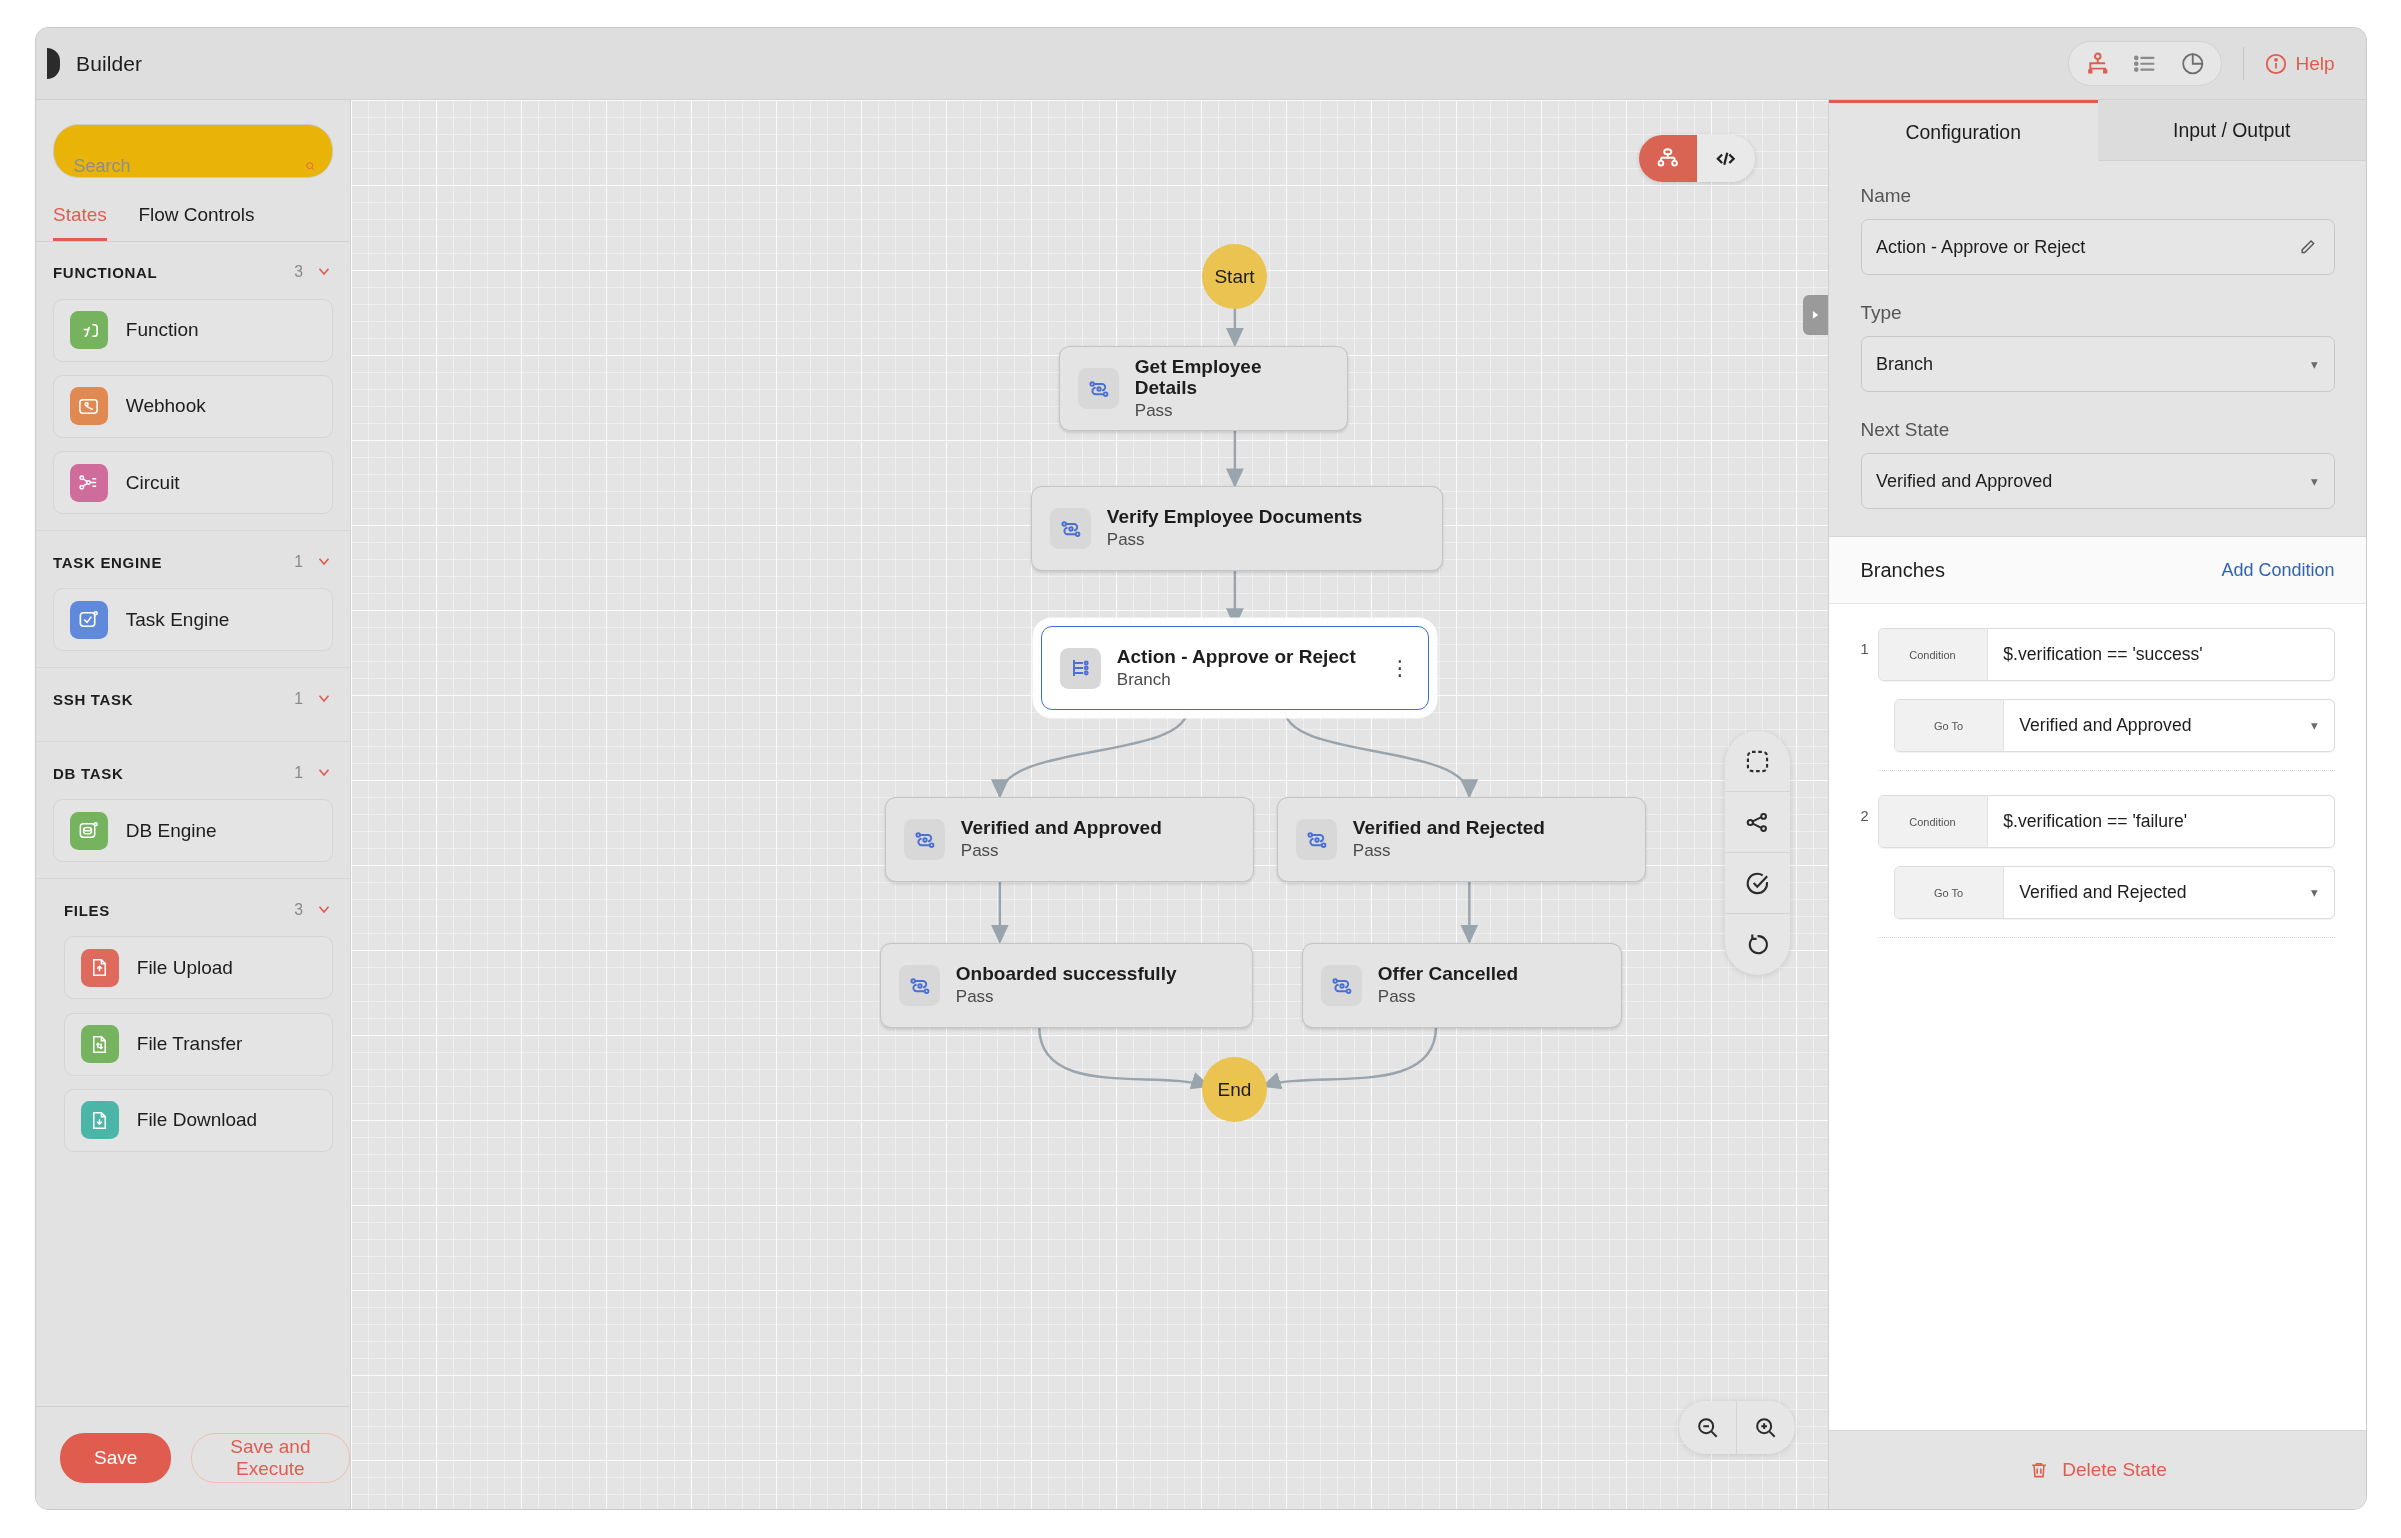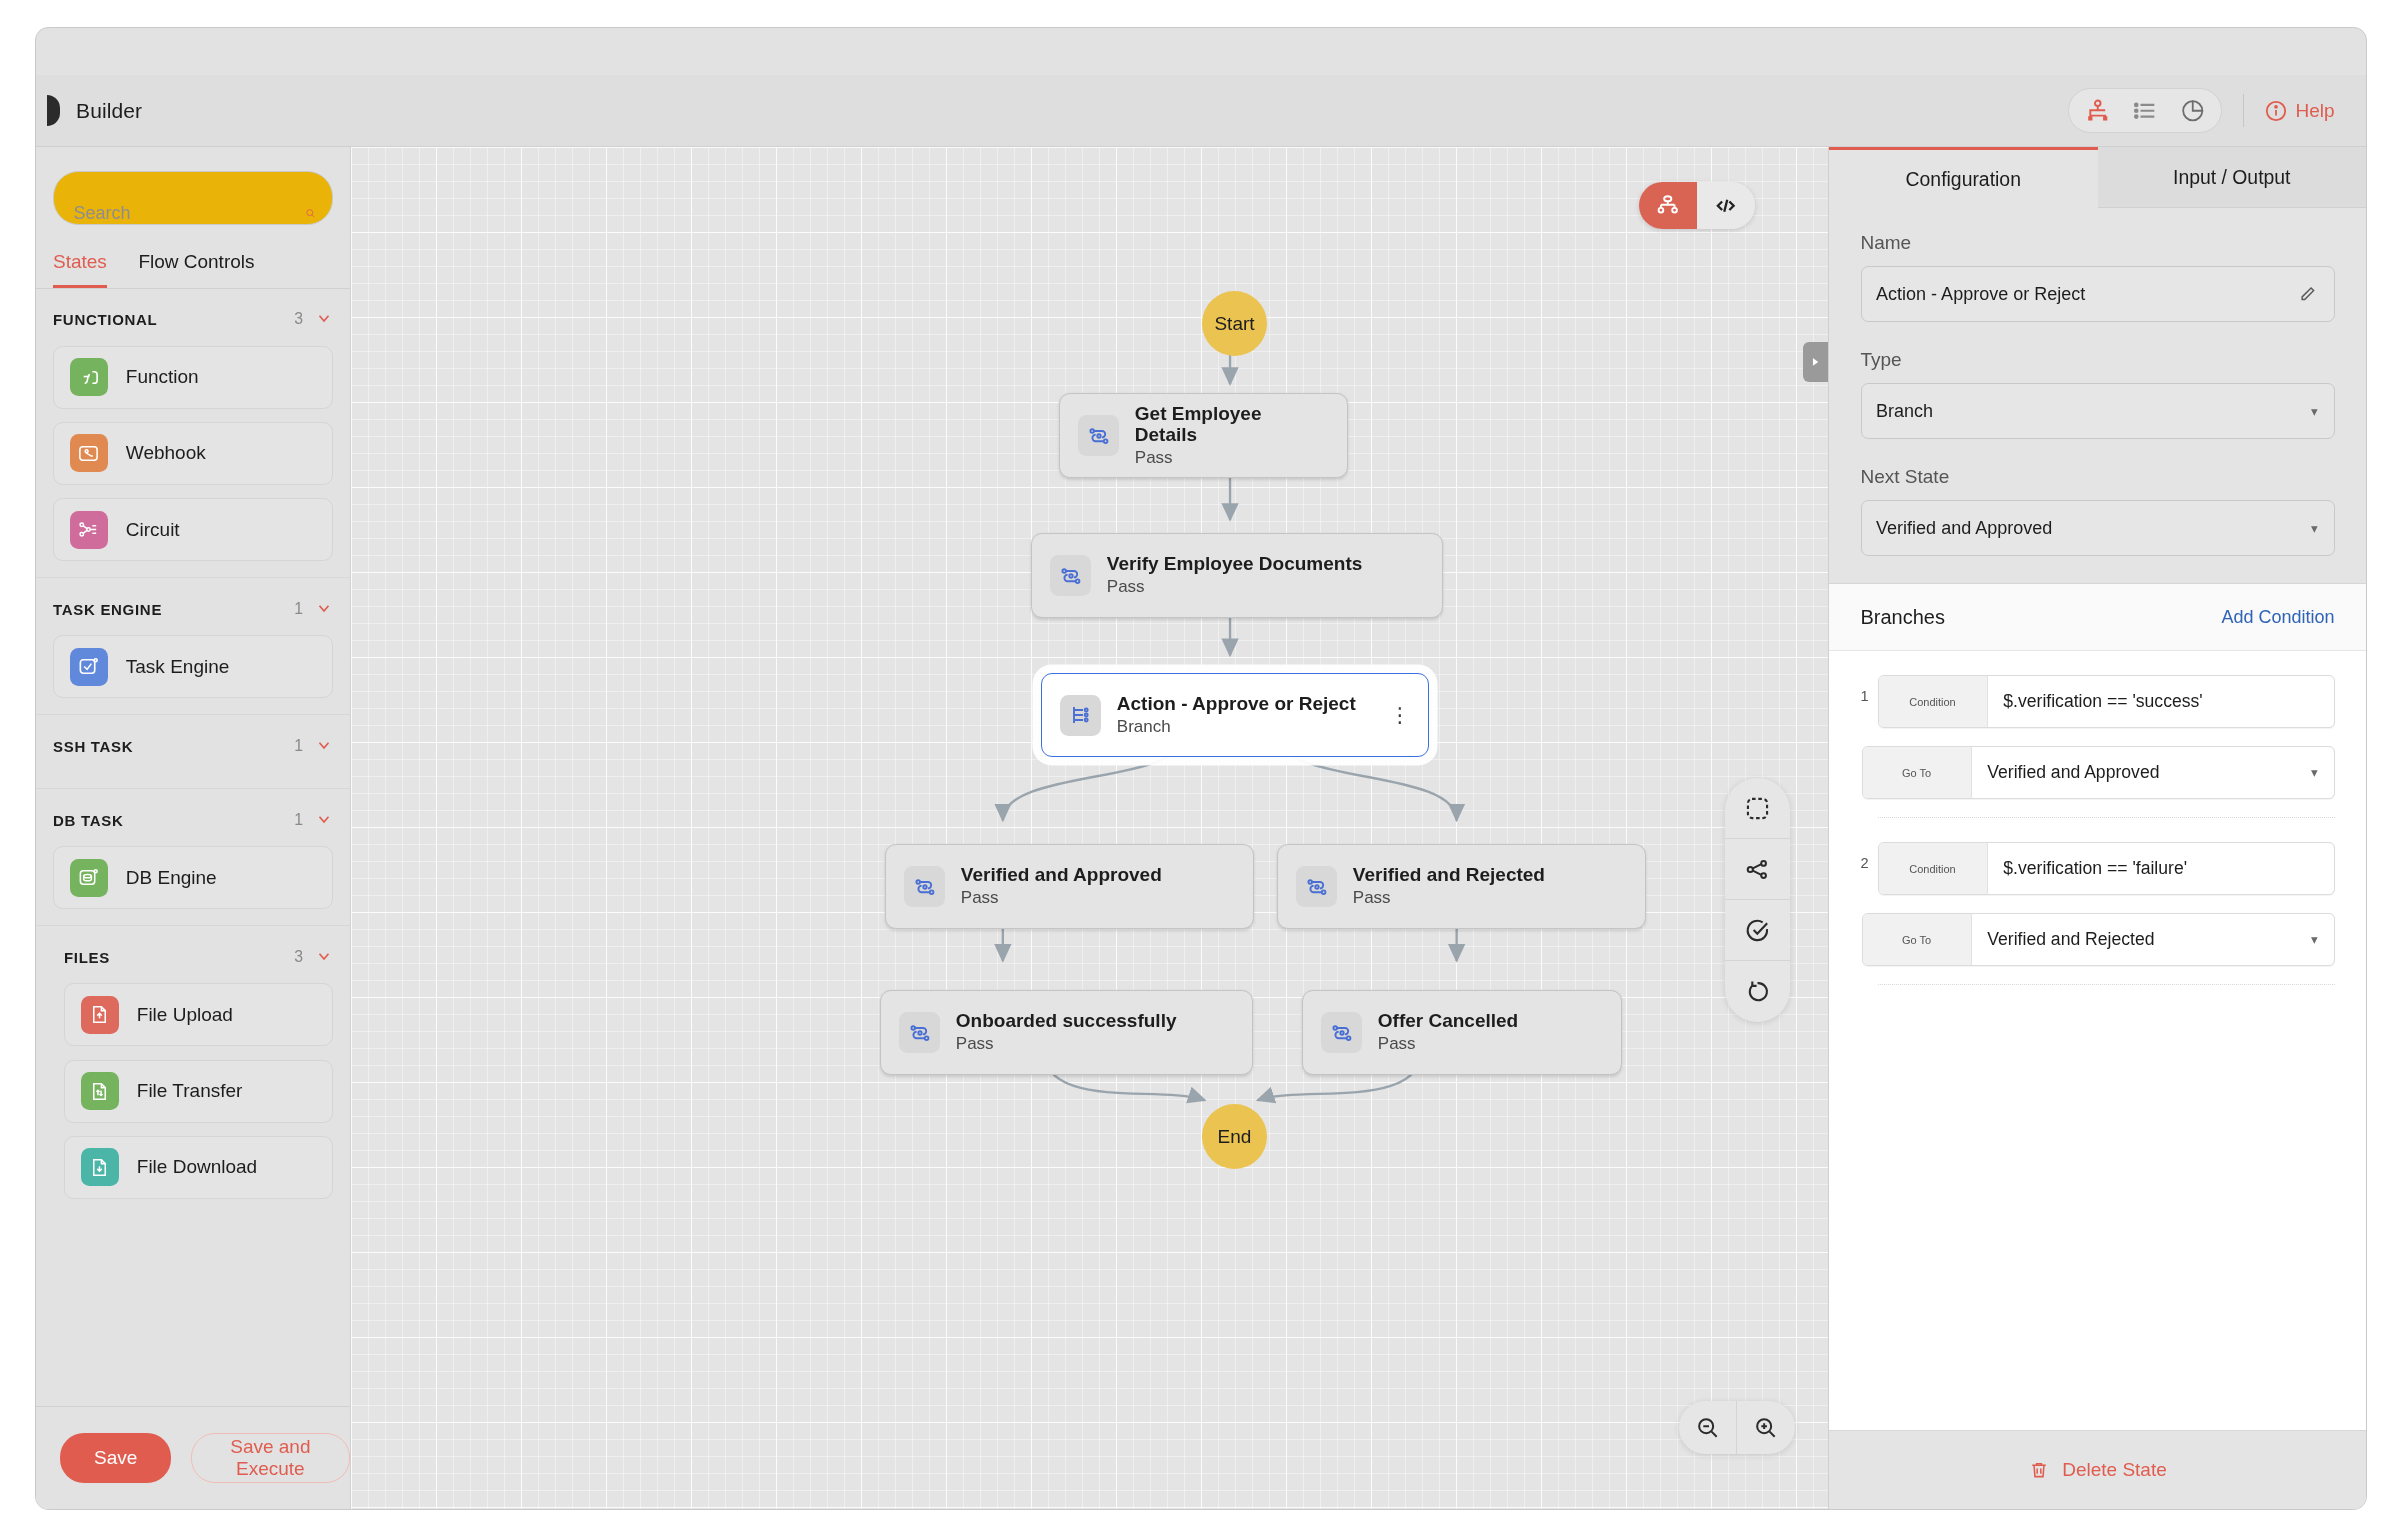--- a/index.html
+++ b/index.html
@@ -23,21 +23,20 @@
 
   
   .topbar {
     height: 72px;
     background: #dedede;
     display: flex;
     align-items: center;
     flex: 0 0 72px;
     position: relative;
     border-bottom: 0.6px solid #cfcfcf;
-    margin-top: 47px;
   }
   .topbar-left { display: flex; align-items: center; padding-left: 11px; }
   .panel-toggle-half {
     width: 13.3px; height: 31.5px;
     background: #2b2b2b;
     border-radius: 0 15.8px 15.8px 0;
     margin-right: 15.8px;
   }
   .app-title { font-size: 21px; color: #1d1d1d; letter-spacing: 0.1px; }
   .topbar-right {
@@ -320,21 +319,21 @@
     width: 109px; flex: 0 0 109px;
     background: #f1f1f1;
     display: flex; align-items: center; justify-content: center;
     font-size: 11px; color: #555;
     border-right: 0.6px solid #e2e2e2;
   }
   .br-val {
     flex: 1; display: flex; align-items: center;
     padding: 0 14.6px 0 15.8px; font-size: 17.6px; color: #1d1d1d;
   }
-  .br-goto { margin-left: 1px; }
+  .br-goto { margin-left: 33px; }
   .br-dotted {
     border-top: 1.8px dotted #d8d8d8;
     margin: 8.5px 0 24px 17px;
   }
   .rfooter {
     height: 79px; flex: 0 0 79px;
     background: #e4e4e4;
     border-top: 0.6px solid #d6d6d6;
     display: flex; align-items: center; justify-content: center;
     gap: 12px; color: #e05c4f; font-size: 19px; cursor: pointer;

